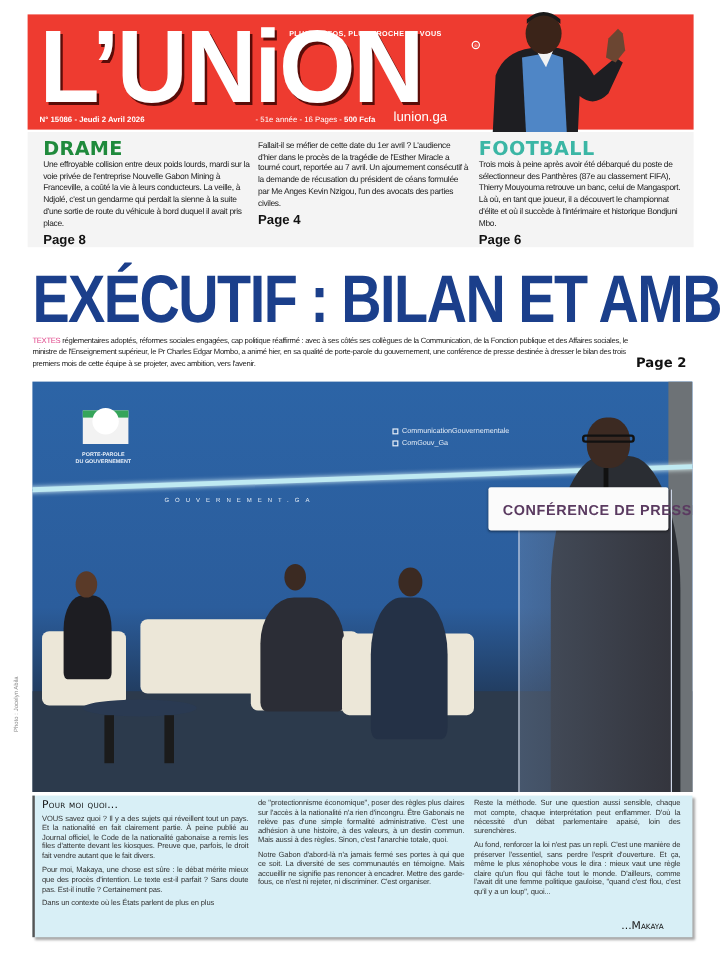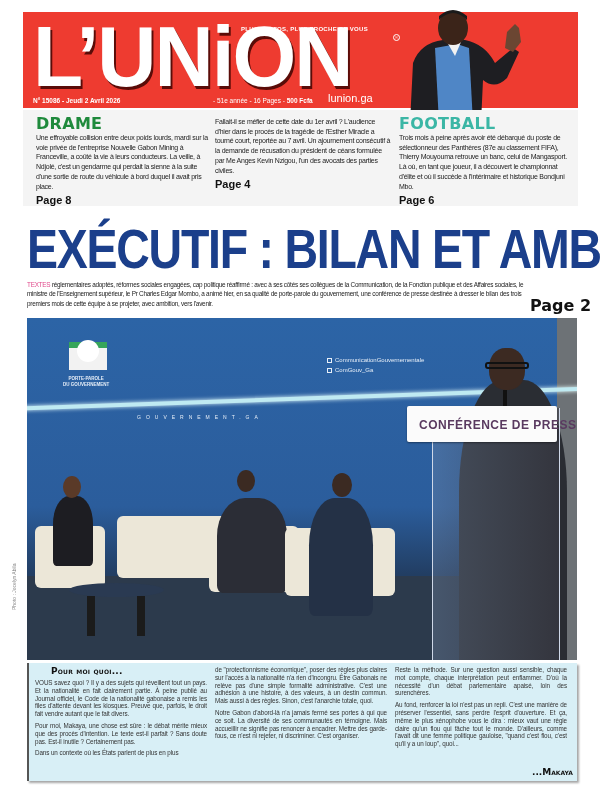--- a/index.html
+++ b/index.html
@@ -67,21 +67,21 @@
     font-family: "Liberation Sans", sans-serif; font-weight: bold; font-size: 56px; line-height: 58px;
     color: #1b3f8b; white-space: nowrap; letter-spacing: -1.5px;
     transform: scaleX(0.83); transform-origin: left top;
   }
   .lede {
     position: absolute; left: 27px; top: 280px; width: 510px;
     font-size: 6.4px; line-height: 9.4px; color: #222; letter-spacing: -0.25px;
   }
   .lede .kicker { color: #e04a8c; }
   .lede-page {
-    position: absolute; left: 530px; top: 296px; font-family: "DejaVu Sans", sans-serif; font-weight: bold; font-size: 16px; color: #111;
+    position: absolute; left: 530px; top: 296px; font-family: "DejaVu Sans", sans-serif; font-weight: bold; font-size: 11px; color: #111;
   }
 
   
   .photo {
     position: absolute; left: 27px; top: 318px; width: 550px; height: 342px;
     background: linear-gradient(180deg, #2c64a6 0%, #2b5d9c 55%, #223e63 75%, #3b4c60 100%);
     overflow: hidden;
   }
   .photo .stripe {
     position: absolute; left: -10px; top: 78px; width: 600px; height: 4px; background: #bfeaf2;
@@ -147,32 +147,32 @@
     transform: rotate(-90deg); transform-origin: left top; white-space: nowrap;
   }
 
   
   .editorial {
     position: absolute; left: 27px; top: 663px; width: 550px; height: 118px;
     background: #d8eff6; border-left: 2px solid #555; box-shadow: 2px 2px 2px rgba(0,0,0,0.35);
   }
   .editorial h3 {
     position: absolute; left: 6px; top: 3px; font-family: "DejaVu Sans", sans-serif;
-    font-weight: bold; font-size: 9px; color: #111; font-variant: small-caps; letter-spacing: 0.2px; margin-left: 16px;
+    font-weight: normal; font-size: 9px; color: #111; font-variant: small-caps; letter-spacing: 0.2px;
   }
   .ed-col {
     position: absolute; top: 16px; width: 172px; font-size: 6.3px; line-height: 7.8px; color: #333;
     text-align: justify; letter-spacing: -0.1px;
   }
   .ed-col.c2 { top: 3px; }
   .ed-col.c3 { top: 3px; }
   .ed-col p { margin-bottom: 4px; }
   .signature {
-    position: absolute; right: 4px; bottom: 4px; font-family: "DejaVu Sans", sans-serif;
-    font-weight: bold; font-size: 9px; font-variant: small-caps; color: #111;
+    position: absolute; right: 24px; bottom: 4px; font-family: "DejaVu Sans", sans-serif;
+    font-weight: normal; font-size: 9px; font-variant: small-caps; color: #111;
   }
 </style>
 </head>
 <body>
 
 <header class="masthead">
   <div class="logo">L’UNiON</div>
   <div class="tagline">PLUS D'INFOS, PLUS PROCHE DE VOUS</div>
   <div class="reg">®</div>
   <div class="site">lunion.ga</div>

